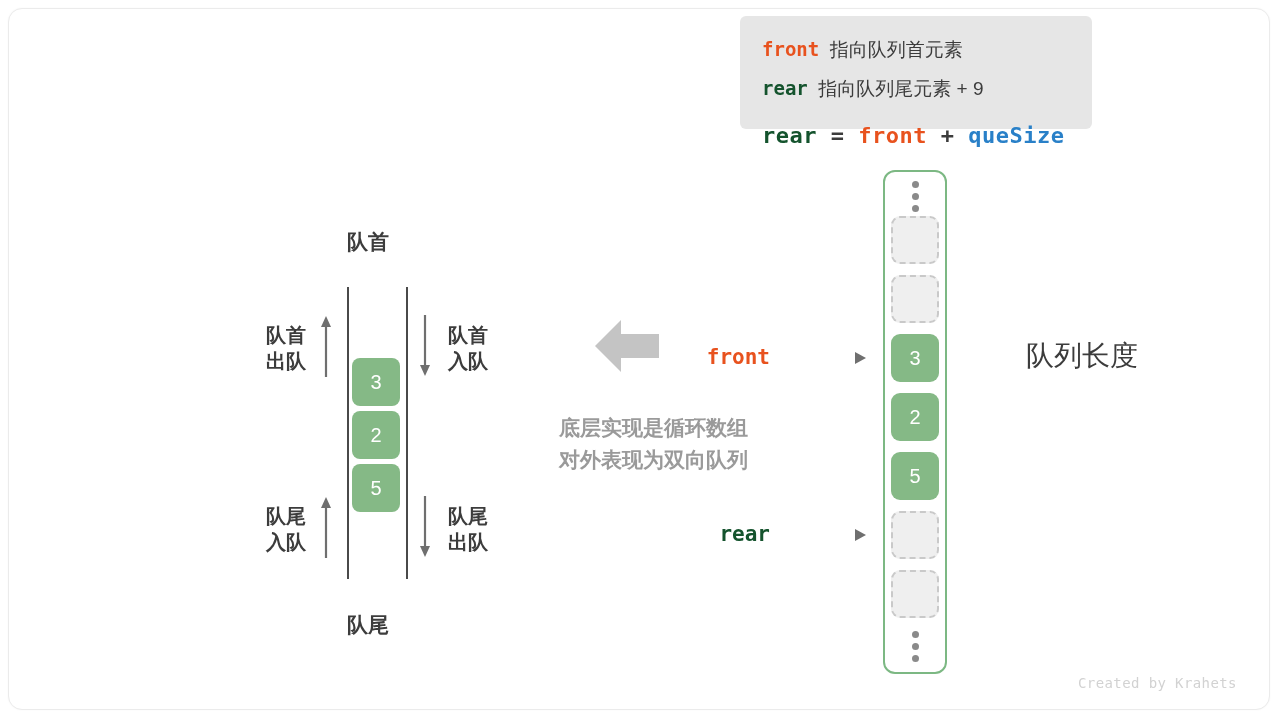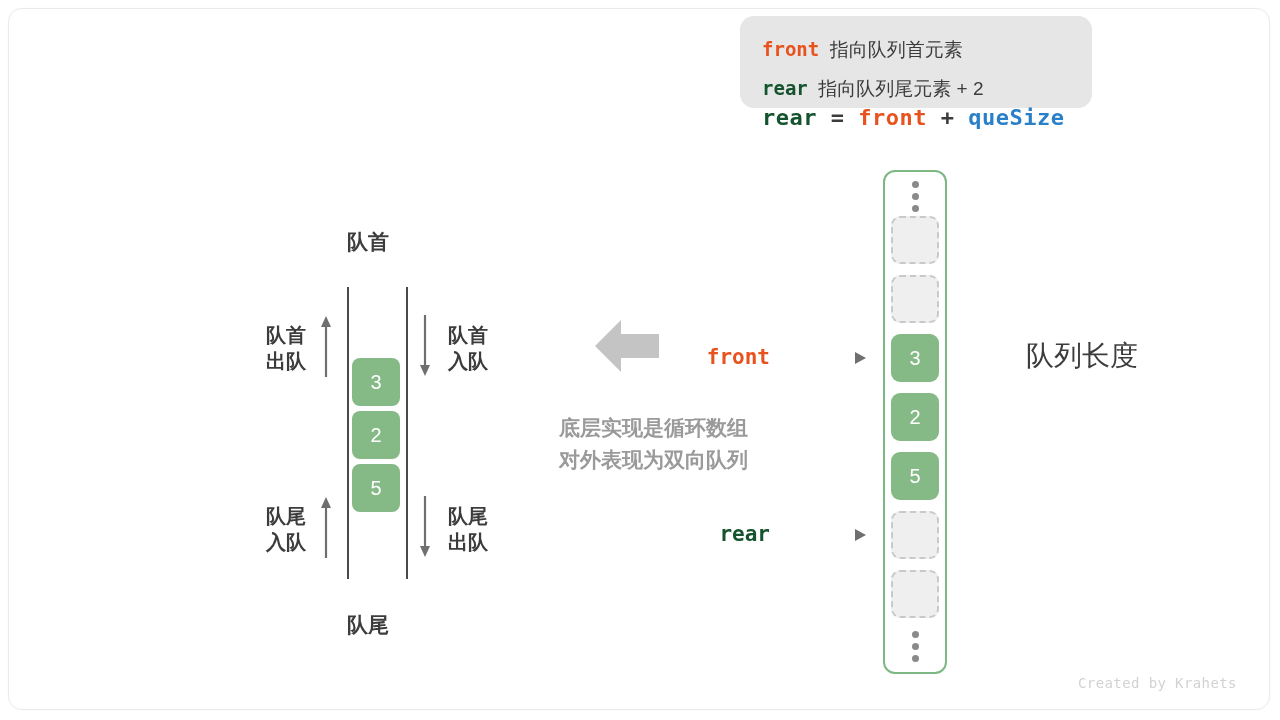--- a/index.html
+++ b/index.html
@@ -27,23 +27,23 @@
     box-sizing: border-box;
     box-shadow: 0 0 2px rgba(0,0,0,0.04);
   }
 
   
   .legend-box {
     position: absolute;
     left: 740px;
     top: 16px;
     width: 352px;
-    height: 92px;
+    height: 113px;
     background: #e6e6e6;
-    border-radius: 14px;
+    border-radius: 6px;
     box-sizing: border-box;
     padding: 14px 0 0 22px;
   }
   .legend-line {
     font-size: 19px;
     line-height: 38px;
     white-space: nowrap;
     color: #3c3c3c;
   }
   .mono-b {
@@ -51,21 +51,21 @@
     font-weight: bold;
   }
   .c-front { color: #e8521e; }
   .c-rear  { color: #14532d; }
   .c-size  { color: #2980c8; }
   .c-dark  { color: #3c3c3c; }
 
   .formula {
     position: absolute;
     left: 762px;
-    top: 105px;
+    top: 123px;
     font-size: 22px;
     white-space: nowrap;
     letter-spacing: 0.5px;
   }
 
   
   .deque-top-label, .deque-bottom-label {
     position: absolute;
     font-size: 21px;
     font-weight: bold;
@@ -234,21 +234,21 @@
 <body>
 
 <div id="canvas">
   <div class="card"></div>
 
   <div class="legend-box">
     <div class="legend-line">
       <span class="mono-b c-front">front</span><span>&nbsp;&nbsp;</span><span>指向队列首元素</span>
     </div>
     <div class="legend-line">
-      <span class="mono-b c-rear">rear</span><span>&nbsp;&nbsp;</span><span>指向队列尾元素 + 2</span>
+      <span class="mono-b c-rear">rear</span><span>&nbsp;&nbsp;</span><span>指向队列尾元素 + 9</span>
     </div>
   </div>
 
   <div class="formula">
     <span class="mono-b c-rear">rear</span><span class="mono-b c-dark">&nbsp;</span><span class="mono-b c-dark">=</span><span class="mono-b c-dark">&nbsp;</span><span class="mono-b c-front">front</span><span class="mono-b c-dark">&nbsp;</span><span class="mono-b c-dark">+</span><span class="mono-b c-dark">&nbsp;</span><span class="mono-b c-size">queSize</span>
   </div>
 
   <div class="deque-top-label">队首</div>
   <div class="deque-bottom-label">队尾</div>
 

